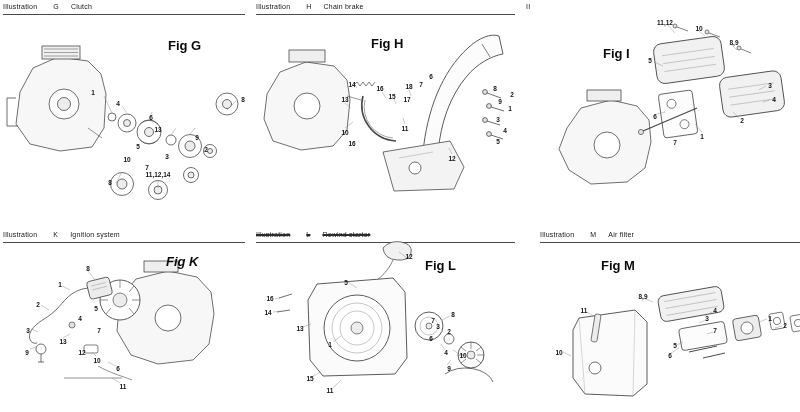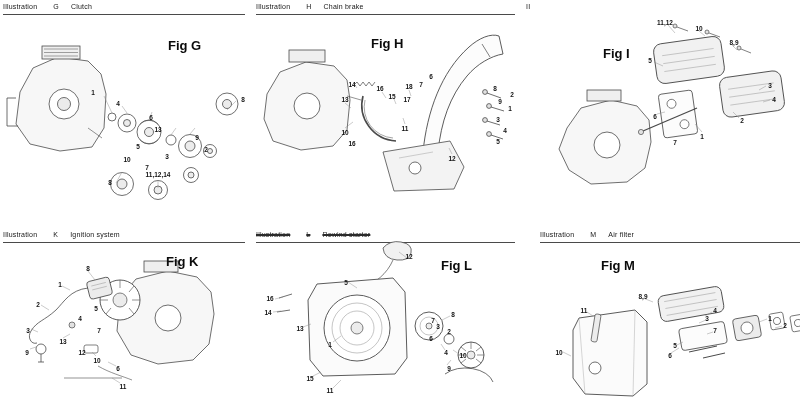--- a/index.html
+++ b/index.html
@@ -224,21 +224,21 @@
       </g>
       <g>
         <circle cx="72" cy="97" r="3" fill="#e2e2e2" stroke="#4a4a4a" stroke-width="0.7"></circle>
         <rect x="84" y="117" width="14" height="8" rx="2" fill="#fff" stroke="#4a4a4a" stroke-width="0.7"></rect>
         <path d="M98,138 C110,145 122,148 132,152 M64,150 h58" stroke="#4a4a4a" stroke-width="0.6" fill="none"></path>
       </g>
       <g stroke="#8a8a8a" stroke-width="0.45" fill="none">
         <path d="M88,43 L95,52 M62,58 L70,62 M41,77 L49,82 M31,101 L38,104 M63,110 L70,106 M30,121 L36,119 M96,128 L92,124 M116,138 L108,134 M120,155 L112,150"></path>
       </g>
     </svg>
-    <div class="fig-label" style="left: 166px; top: 26px;">Fig K</div>
+    <div class="fig-label" style="left: 166px; top: 26px; font-style: italic;">Fig K</div>
     <div class="callout-layer">
         <span class="callout" style="left: 88px; top: 40px;">8</span>
         <span class="callout" style="left: 60px; top: 56px;">1</span>
         <span class="callout" style="left: 38px; top: 76px;">2</span>
         <span class="callout" style="left: 96px; top: 80px;">5</span>
         <span class="callout" style="left: 80px; top: 90px;">4</span>
         <span class="callout" style="left: 28px; top: 102px;">3</span>
         <span class="callout" style="left: 99px; top: 102px;">7</span>
         <span class="callout" style="left: 63px; top: 113px;">13</span>
         <span class="callout" style="left: 27px; top: 124px;">9</span>
@@ -277,21 +277,21 @@
         <path d="M218,114 v7 M228,119 l-5,4 M231,127 h-7 M228,135 l-5,-4 M208,119 l5,4 M205,127 h7 M208,135 l5,-4" stroke="#4a4a4a" stroke-width="0.6" fill="none"></path>
         <path d="M192,146 a28,18 0 0 1 48,8" fill="none" stroke="#4a4a4a" stroke-width="0.8"></path>
       </g>
       <g stroke="#4a4a4a" stroke-width="0.8" fill="none">
         <path d="M26,70 l13,-4 M24,84 l13,-2"></path>
       </g>
       <g stroke="#8a8a8a" stroke-width="0.45" fill="none">
         <path d="M154,30 L146,24 M95,54 L104,60 M22,71 L30,69 M20,84 L28,83 M50,99 L58,96 M80,114 L88,108 M197,88 L189,92 M192,122 L188,116 M206,126 L200,122 M194,137 L198,132 M60,148 L68,144 M80,160 L88,152"></path>
       </g>
     </svg>
-    <div class="fig-label" style="left: 188px; top: 30px;">Fig L</div>
+    <div class="fig-label" style="left: 172px; top: 30px;">Fig L</div>
     <div class="callout-layer">
         <span class="callout" style="left: 156px; top: 28px;">12</span>
         <span class="callout" style="left: 93px; top: 54px;">5</span>
         <span class="callout" style="left: 17px; top: 70px;">16</span>
         <span class="callout" style="left: 15px; top: 84px;">14</span>
         <span class="callout" style="left: 47px; top: 100px;">13</span>
         <span class="callout" style="left: 77px; top: 116px;">1</span>
         <span class="callout" style="left: 200px; top: 86px;">8</span>
         <span class="callout" style="left: 180px; top: 92px;">7</span>
         <span class="callout" style="left: 185px; top: 98px;">3</span>

